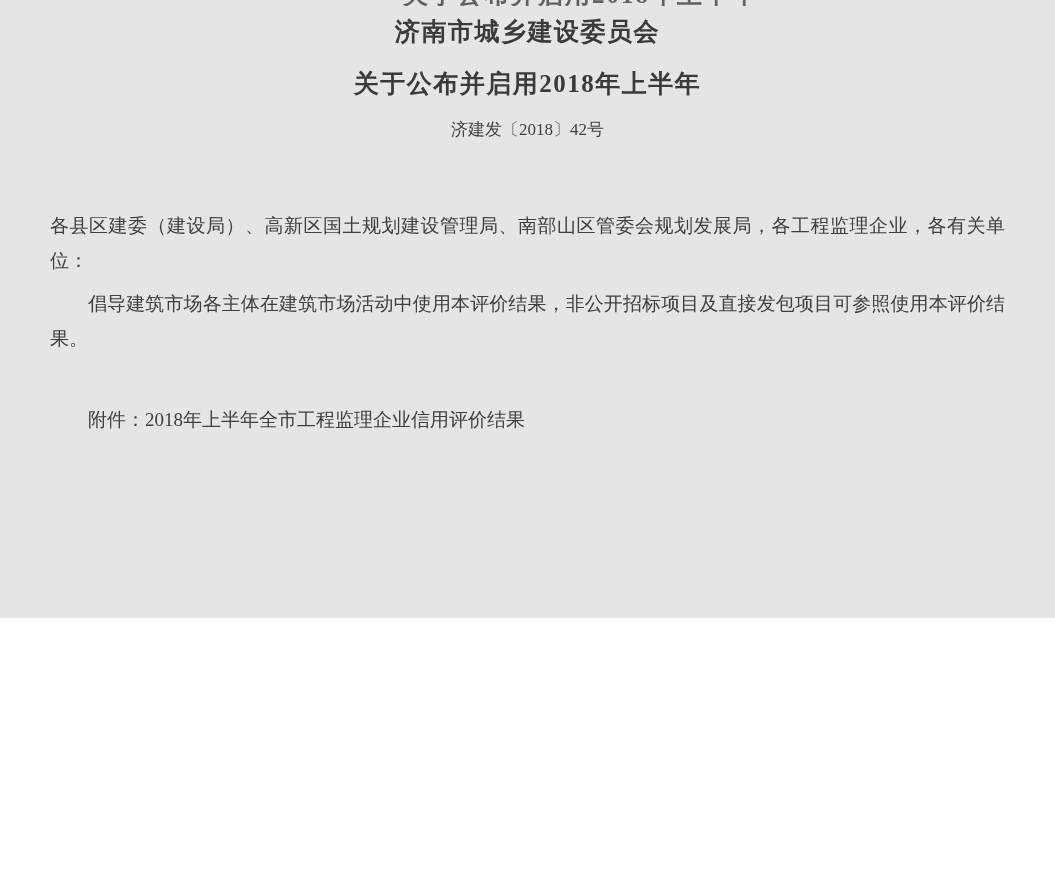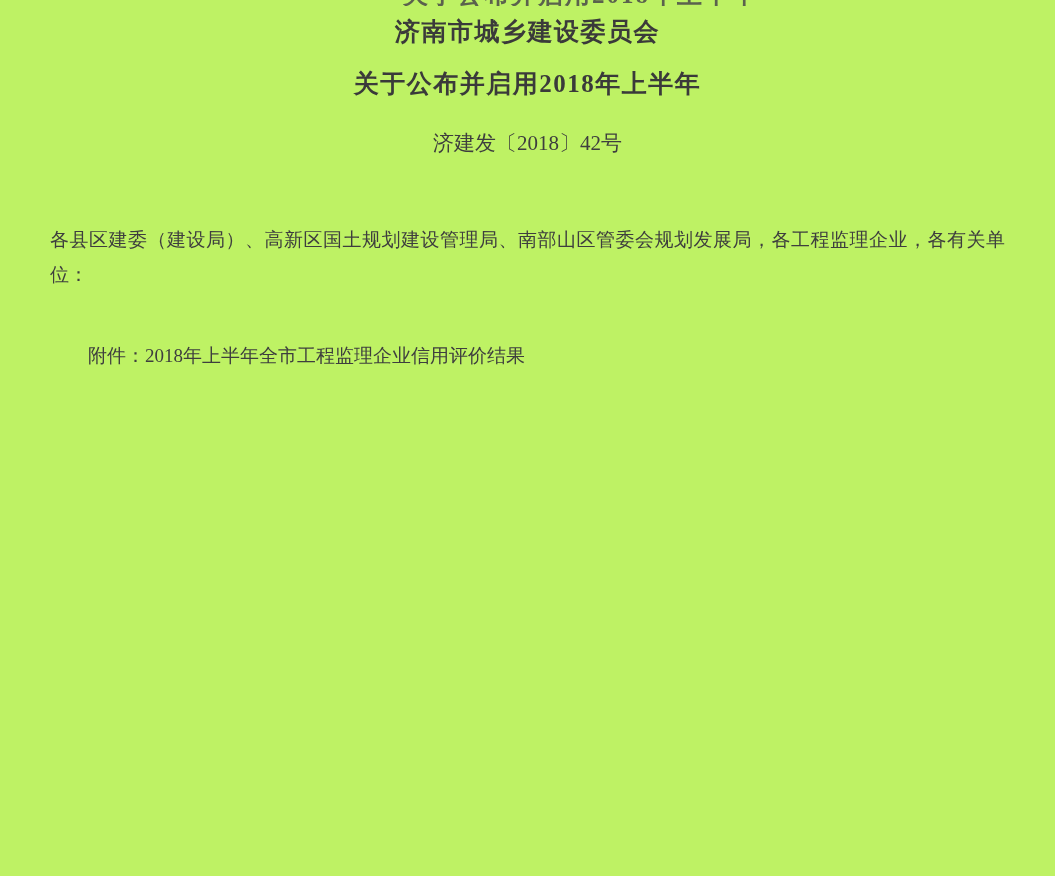--- a/index.html
+++ b/index.html
@@ -3,22 +3,22 @@
 <meta charset="utf-8">
 <style>
   html, body {
     margin: 0;
     padding: 0;
     background: #ffffff;
   }
   .page {
     position: relative;
     width: 1055px;
-    height: 876px;
-    background: #bef264;
+    height: 618px;
+    background: #e5e5e5;
     overflow: hidden;
     font-family: "Liberation Serif", "DejaVu Serif", serif;
     color: #3e3e3e;
   }
   
   .clip-top {
     position: absolute;
     top: 0;
     left: 403px;
     height: 6px;
@@ -39,23 +39,23 @@
     text-align: center;
   }
   .doc-title {
     font-size: 25px;
     font-weight: bold;
     line-height: 52px;
     letter-spacing: 1.5px;
     color: #3a3a3a;
   }
   .doc-number {
-    font-size: 21px;
+    font-size: 17px;
     line-height: 35px;
-    margin-top: 16px;
+    margin-top: 2px;
     color: #3e3e3e;
   }
   .doc-body {
     margin: 61px 50px 0 50px;
     font-size: 19px;
     line-height: 35px;
     text-align: justify;
     color: #3e3e3e;
     font-family: Liberation Serif, serif;
   }
@@ -81,18 +81,19 @@
   </div>
 
   <header class="doc-header">
     <div class="doc-title">济南市城乡建设委员会</div>
     <div class="doc-title">关于公布并启用2018年上半年</div>
     <div class="doc-number">济建发〔2018〕42号</div>
   </header>
 
   <section class="doc-body">
     <p class="salutation">各县区建委（建设局）、高新区国土规划建设管理局、南部山区管委会规划发展局，各工程监理企业，各有关单位：</p>
+    <p>倡导建筑市场各主体在建筑市场活动中使用本评价结果，非公开招标项目及直接发包项目可参照使用本评价结果。</p>
     <p class="attachment">
       <span>附件：</span><span>2018年上半年全市工程监理企业信用评价结果</span>
     </p>
   </section>
 
 </div>
 
 </body></html>

